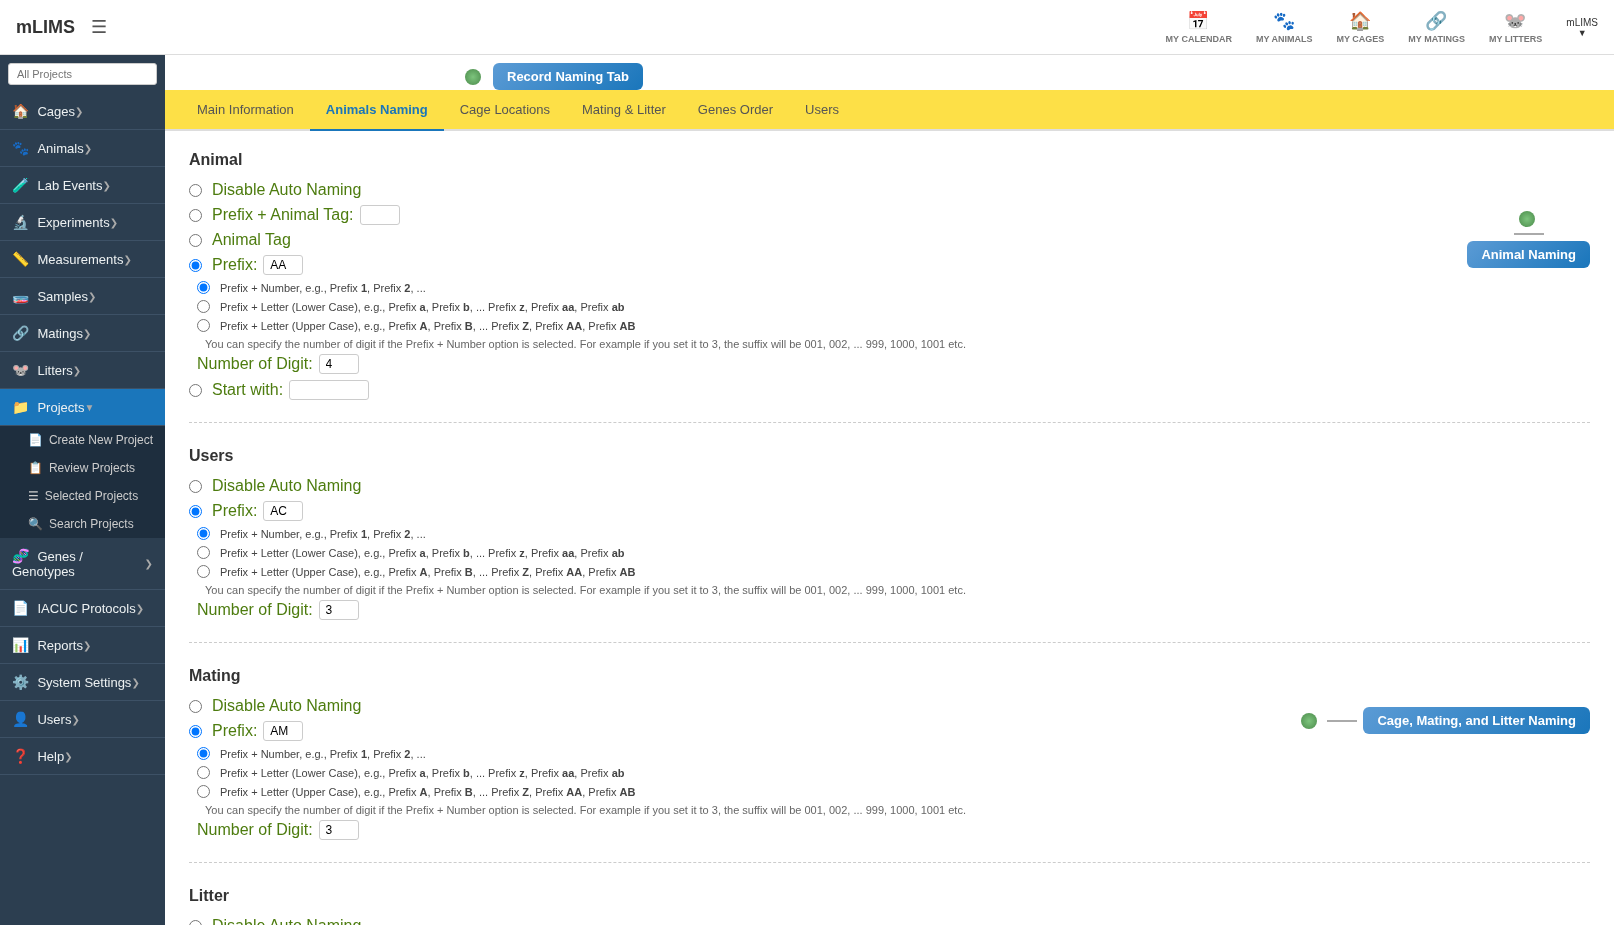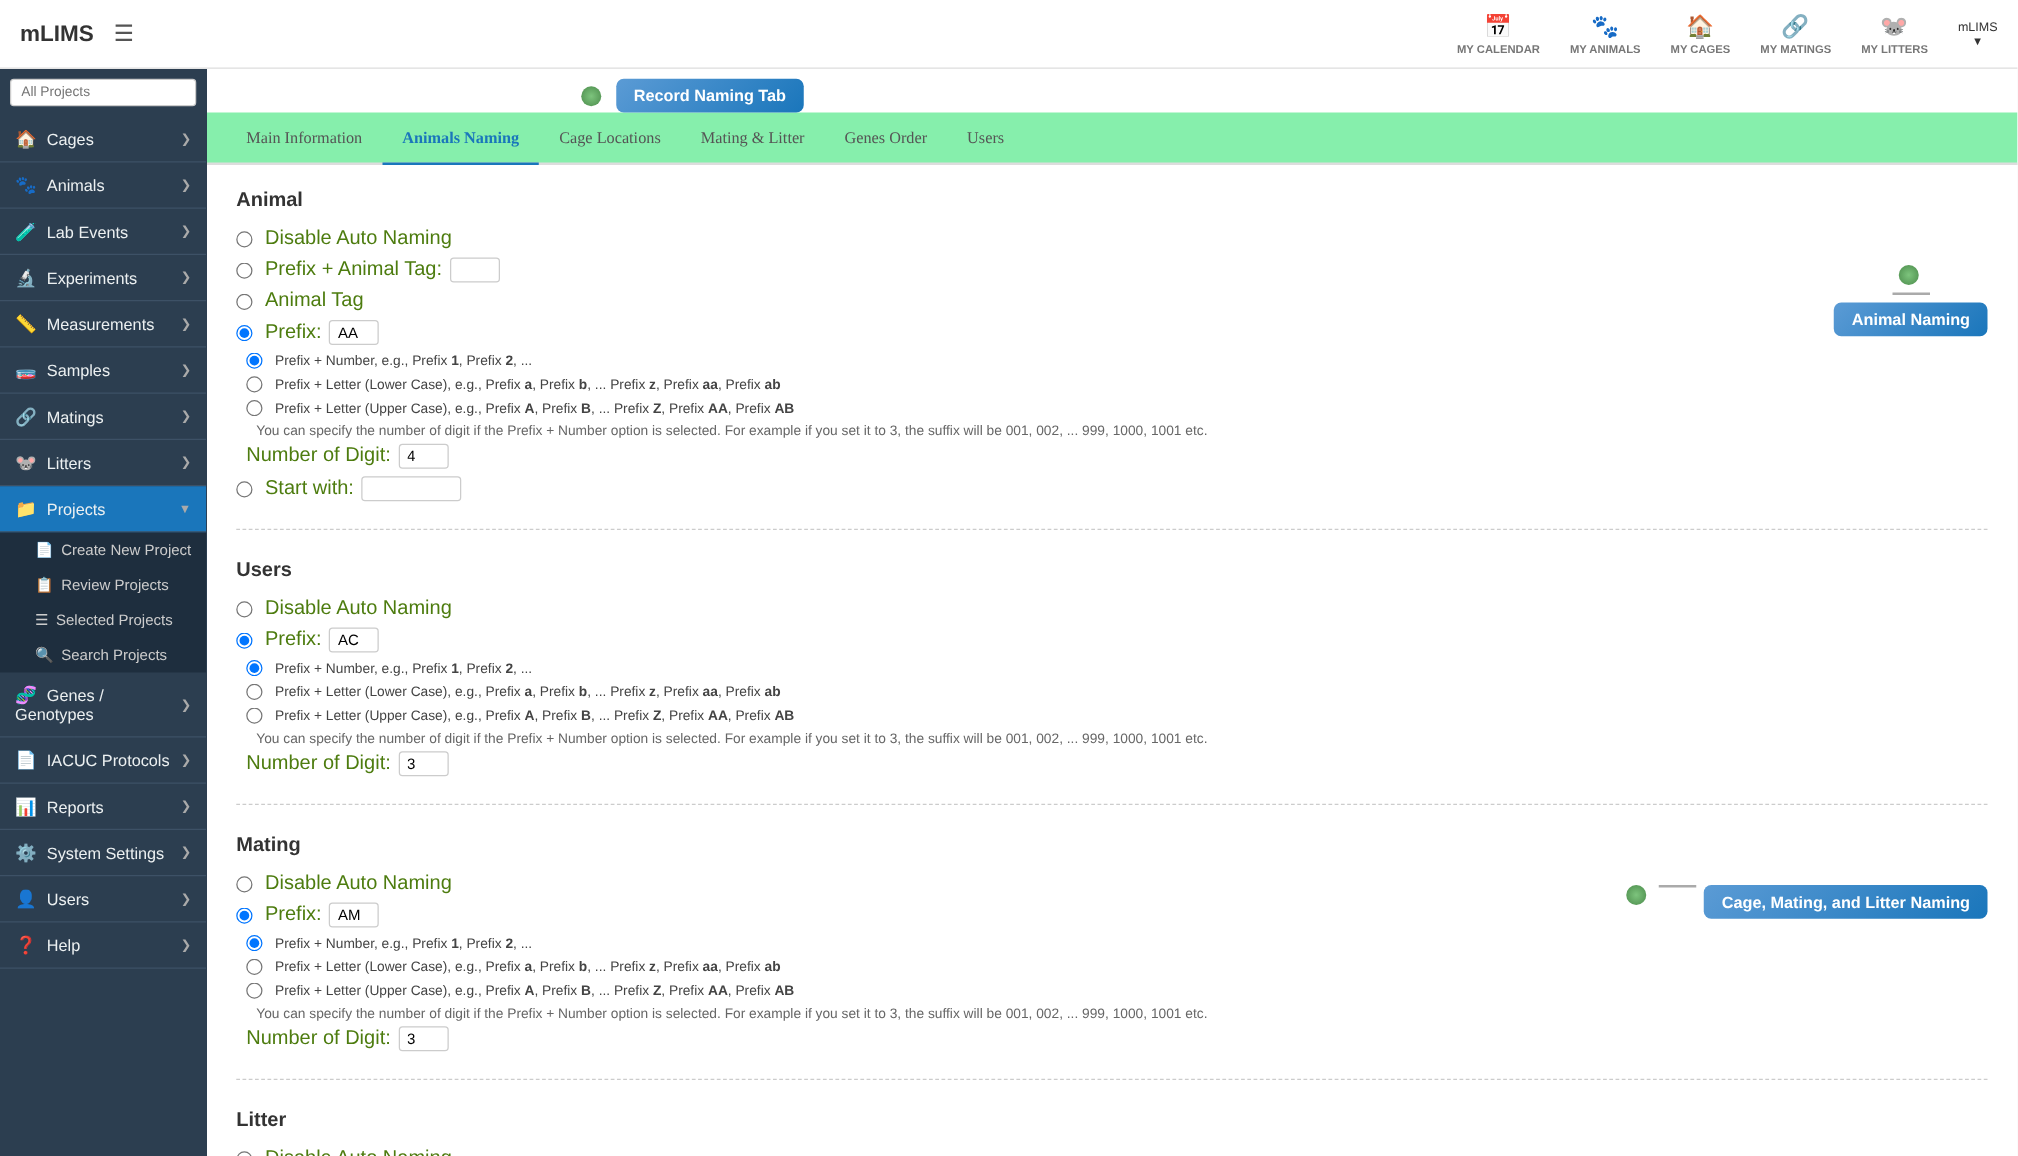--- a/index.html
+++ b/index.html
@@ -40,21 +40,21 @@
     .sidebar-search input {
       width: 100%;
       padding: 4px 8px;
       border-radius: 3px;
       border: 1px solid #ccc;
       font-size: 11px;
     }
     .sidebar-item {
       display: flex;
       align-items: center;
-      justify-content: space-between;
+      justify-content: flex-start;
       padding: 10px 12px;
       color: #ecf0f1;
       cursor: pointer;
       border-bottom: 1px solid #3d5166;
       font-size: 13px;
     }
     .sidebar-item.active { background: #1a76bb; }
     .sidebar-item .item-icon { margin-right: 8px; font-size: 14px; }
     .sidebar-item .chevron { font-size: 10px; color: #aaa; }
     .sidebar-submenu { background: #1e2e3e; }
@@ -74,22 +74,21 @@
       margin-top: 55px;
       background: #fff;
       min-height: calc(100vh - 55px);
     }
 
     
     .tabs-bar {
       display: flex;
       border-bottom: 2px solid #ddd;
       padding: 0 16px;
-      background: #86efac;
-      font-family: Liberation Serif, serif;
+      background: #fde047;
     }
     .tab {
       padding: 12px 16px;
       cursor: pointer;
       font-size: 13px;
       color: #555;
       border-bottom: 2px solid transparent;
       margin-bottom: -2px;
     }
     .tab.active {
@@ -428,21 +427,21 @@
               <span class="example-text">Prefix + Letter (Upper Case),  e.g., Prefix <b>A</b>, Prefix <b>B</b>, ... Prefix <b>Z</b>, Prefix <b>AA</b>, Prefix <b>AB</b></span>
             </div>
           </div>
           <div class="hint-text">You can specify the number of digit if the Prefix + Number option is selected. For example if you set it to 3, the suffix will be 001, 002, ... 999, 1000, 1001 etc.</div>
           <div class="form-row indent">
             <label>Number of Digit:</label>
             <input type="text" class="narrow" value="3" style="">
           </div>
         </div>
 
-        <div style="display: flex; gap: 6px; margin-top: 40px; margin-left: 40px;">
+        <div style="display: flex; align-items: center; gap: 6px; margin-top: 40px; margin-left: 40px;">
           <span class="callout-dot"></span>
           <span style="display: inline-block; width: 30px; height: 2px; background: #aaa; vertical-align: middle;"></span>
           <span class="callout-bubble">Cage, Mating, and Litter Naming</span>
         </div>
       </div>
     </div>
 
     <div class="section">
       <div class="section-title">Litter</div>
       <div class="form-row">

